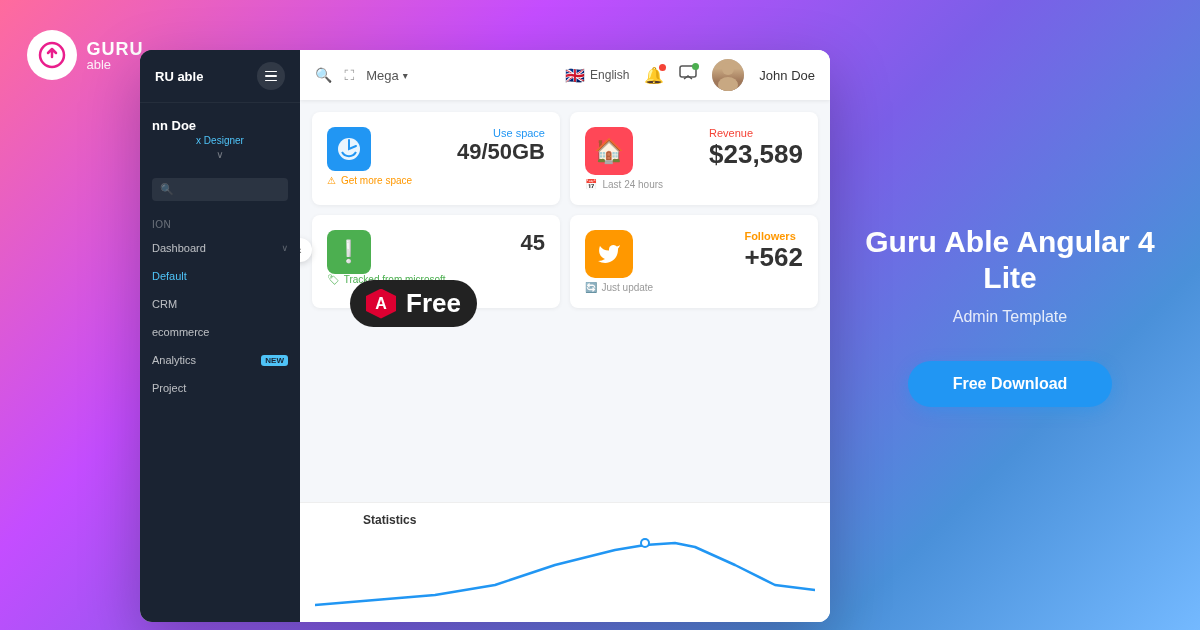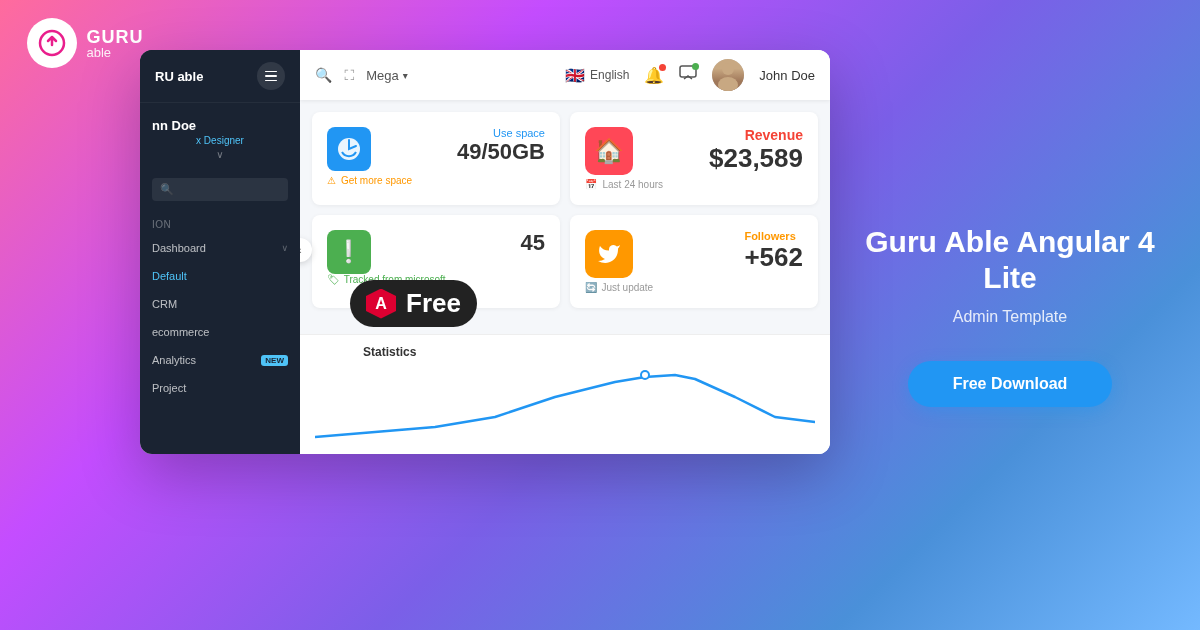--- a/index.html
+++ b/index.html
@@ -15,21 +15,21 @@
     
     .left-panel {
       position: absolute;
       top: 0; left: 0;
       width: 170px;
       height: 630px;
       display: flex;
       flex-direction: column;
       align-items: center;
       justify-content: flex-start;
-      padding-top: 18px;
+      padding-top: 30px;
     }
 
     .logo-container {
       display: flex;
       align-items: center;
       gap: 10px;
       margin-bottom: 40px;
     }
 
     .logo-icon {
@@ -87,21 +87,21 @@
       box-shadow: 0 4px 15px rgba(33,150,243,0.4);
       transition: all 0.2s;
     }
 
     
     .dashboard-card {
       position: absolute;
       left: 140px;
       top: 50px;
       width: 690px;
-      height: 404px;
+      height: 572px;
       background: #f0f4f8;
       border-radius: 12px;
       overflow: hidden;
       box-shadow: 0 20px 60px rgba(0,0,0,0.25);
     }
 
     
     .sidebar {
       position: absolute;
       left: 0;
@@ -373,24 +373,24 @@
       display: flex;
       align-items: center;
       gap: 5px;
       font-size: 10px;
       color: #ff9800;
       margin-top: 4px;
     }
 
     
     .revenue-label {
-      font-size: 14px;
+      font-size: 11px;
       color: #f44336;
-      font-weight: 700;
-      text-align: right;
+      font-weight: 400;
+      text-align: left;
     }
 
     .revenue-value {
       font-size: 26px;
       font-weight: 700;
       color: #333;
       text-align: right;
     }
 
     .revenue-icon {

